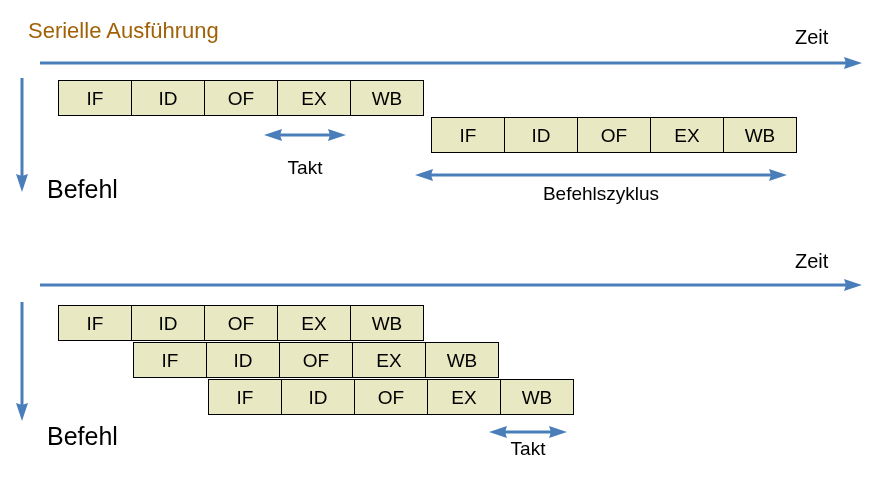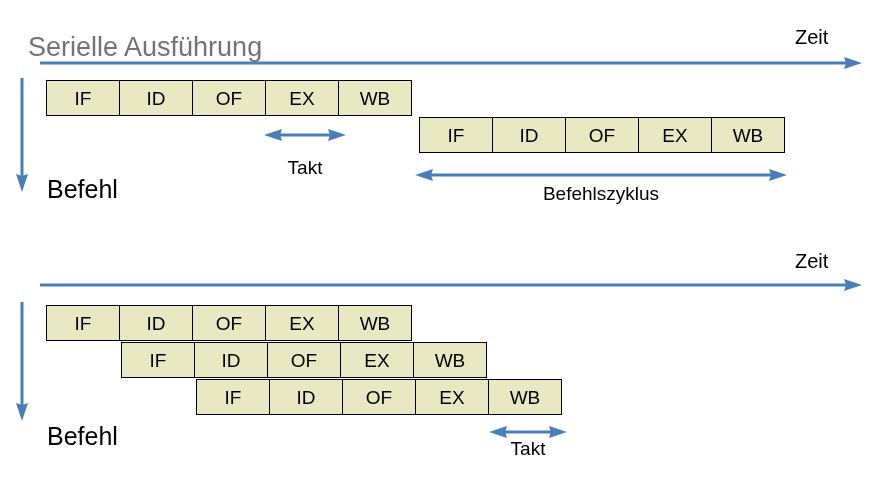--- a/index.html
+++ b/index.html
@@ -13,26 +13,25 @@
   }
   #slide {
     position: relative;
     width: 887px;
     height: 483px;
     overflow: hidden;
     background: #ffffff;
   }
   .section-title {
     position: absolute;
-    font-size: 27px;
+    font-size: 22px;
     line-height: 34px;
-    color: #737373;
+    color: #a16207;
     white-space: nowrap;
     letter-spacing: 0px;
-    margin-top: 16px;
   }
   
   .h-arrow {
     position: absolute;
     height: 14px;
   }
   .h-arrow svg { display: block; overflow: visible; }
   .v-arrow {
     position: absolute;
     width: 16px;
@@ -71,21 +70,21 @@
     border: 1px solid #000000;
     margin-left: -1px;
     background: #e8e8c3;
     display: flex;
     align-items: center;
     justify-content: center;
     font-size: 19px;
     line-height: 19px;
     color: #000000;
   }
-  .stage-box:first-child { margin-left: 4px; }
+  .stage-box:first-child { margin-left: 16px; }
 </style>
 </head>
 <body>
 
 <div id="slide">
 
   <div class="section-title" style="left:28px; top:14px;">Serielle Ausführung</div>
 
   <div class="h-arrow" style="left:40px; top:56px; width:822px;">
     <svg width="822" height="14" viewBox="0 0 822 14">

